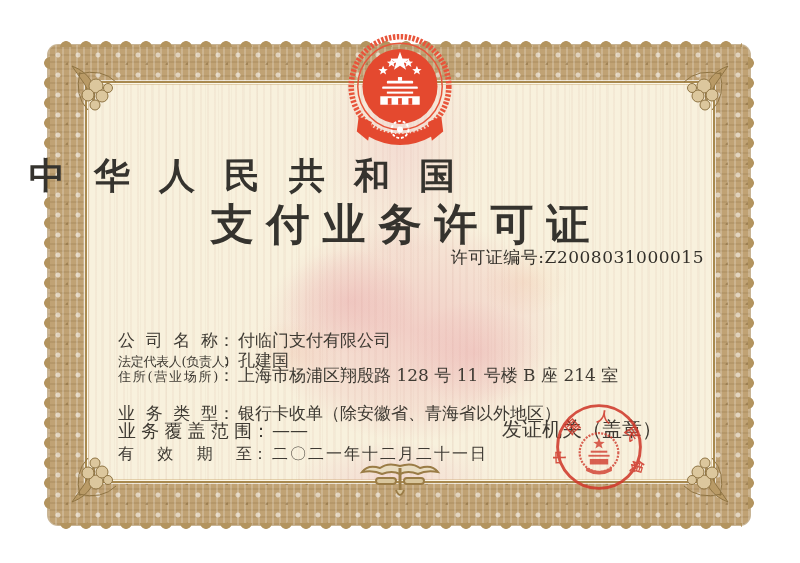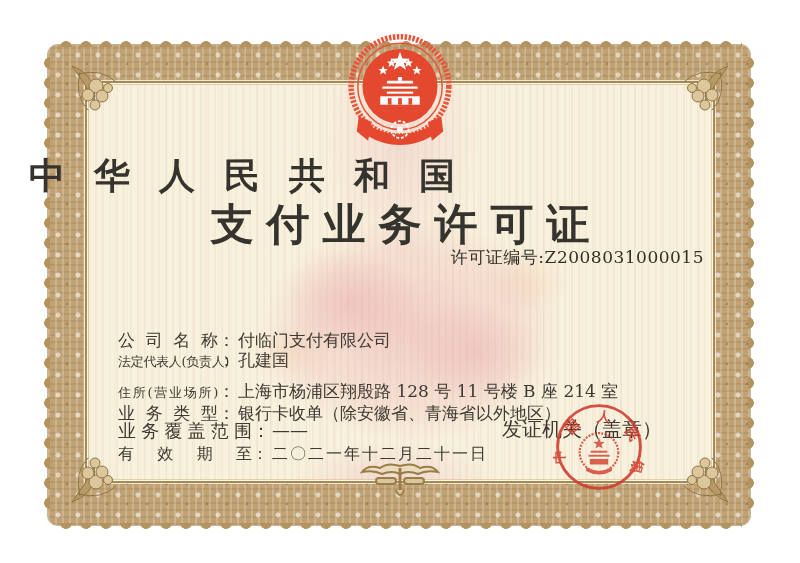--- a/index.html
+++ b/index.html
@@ -57,21 +57,21 @@
   .title1{position:absolute;left:0;top:152px;width:800px;
     font-size:36px;font-weight:bold;letter-spacing:29px;padding-left:29px;box-sizing:border-box;color:#35332e;}
   .title2{position:absolute;left:0;top:196px;width:800px;text-align:center;
     font-size:43px;font-weight:bold;letter-spacing:13px;padding-left:13px;box-sizing:border-box;color:#35332e;}
   .license-line{position:absolute;right:96px;top:246px;font-size:17px;color:#33302a;letter-spacing:.5px;margin-left:12px;}
   .row{position:absolute;left:118px;font-size:17px;white-space:nowrap;}
   .lbl{display:inline-block;width:100px;text-align:justify;text-align-last:justify;vertical-align:baseline;margin-top:32px;}
   .lbl.small{font-size:13px;letter-spacing:-.3px;}
   .colon{display:inline-block;width:16px;}
   .val{margin-left:4px;}
-  .row1{top:297px;} .row2{top:321px;} .row3{top:352px;} .row4{top:370px;}
+  .row1{top:297px;} .row2{top:321px;} .row3{top:336px;} .row4{top:370px;}
   .rowC{top:419px;font-size:18px;} .rowV{top:444px;font-size:16px;}
   .lbl2{display:inline-block;width:134px;text-align:justify;text-align-last:justify;}
   .rowV .val{letter-spacing:2px;}
   .issuer{position:absolute;left:502px;top:416px;font-size:20px;}
   .issue-date{position:absolute;left:541px;top:441px;font-size:17px;letter-spacing:1px;}
 </style>
 </head>
 <body>
 
 <div class="cert">

